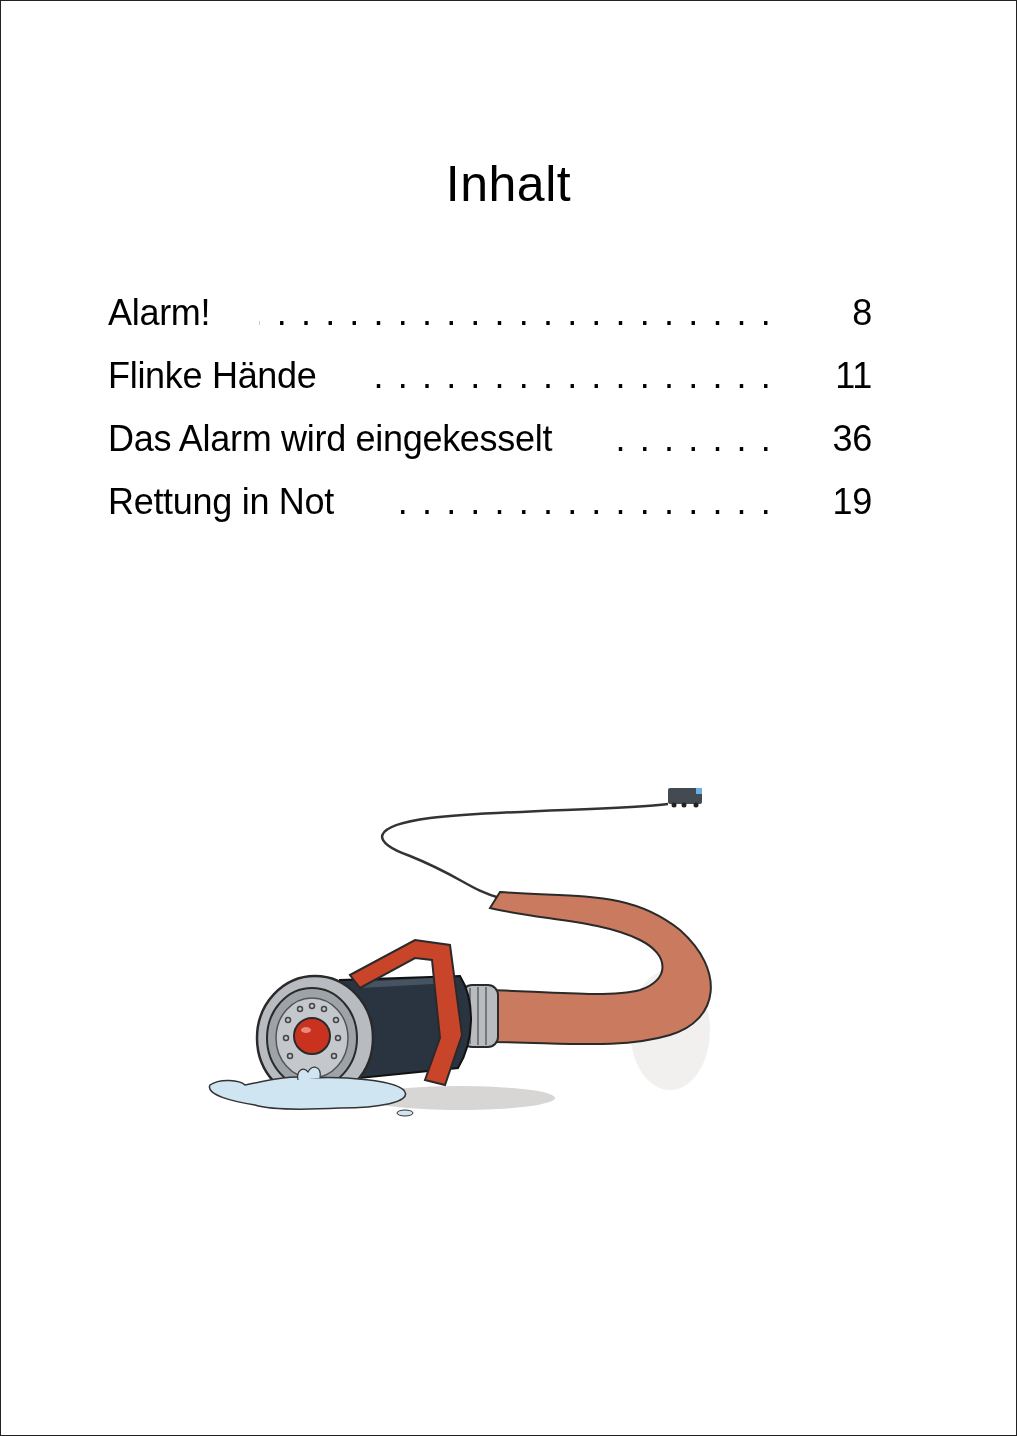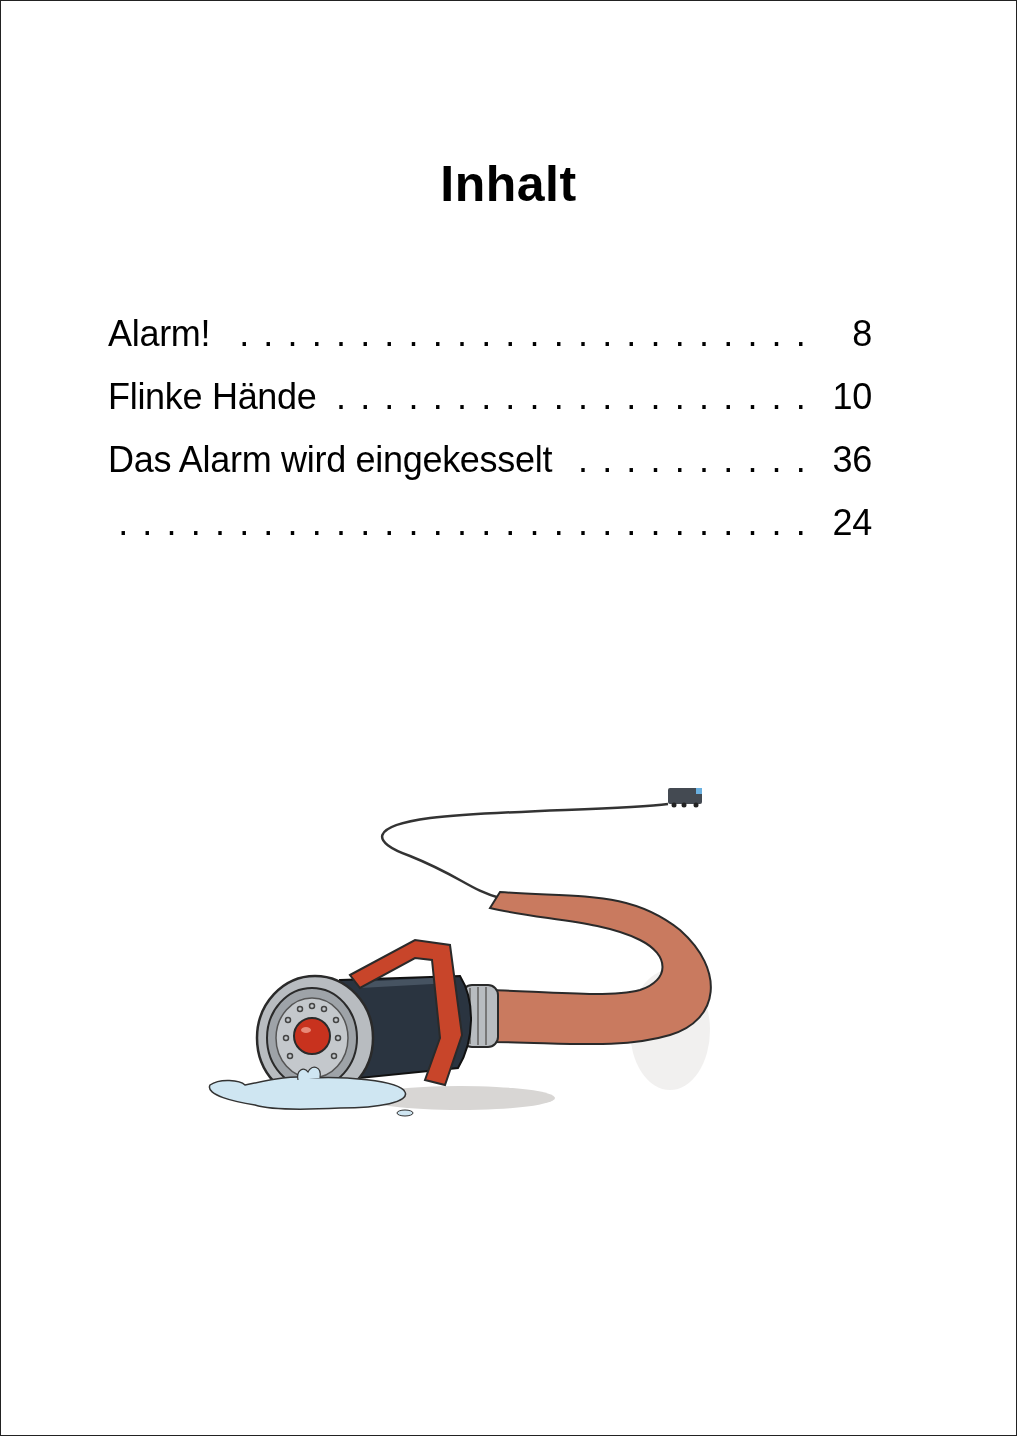--- a/index.html
+++ b/index.html
@@ -1,20 +1,20 @@
 <!DOCTYPE html>
 <html><head>
 <meta charset="utf-8">
 <style>
   html, body { margin:0; padding:0; background:#ffffff; }
   body { width:1017px; height:1436px; position:relative; overflow:hidden; font-family:"Liberation Sans", sans-serif; color:#000; }
   .page-border { position:absolute; left:0; top:0; width:1015px; height:1434px; border:1px solid #222; }
-  .title { position:absolute; left:0; width:1017px; top:155px; text-align:center; font-size:50px; font-weight:bold; letter-spacing:0.5px; }
+  .title { position:absolute; left:0; width:1017px; top:155px; text-align:center; font-size:50px; font-weight:normal; letter-spacing:0.5px; }
   .toc { position:absolute; left:108px; top:292px; width:764px; }
-  .toc-row { display:flex; align-items:flex-end; height:63px; font-size:36px; letter-spacing:-0.3px; }
+  .toc-row { display:flex; align-items:flex-start; height:63px; font-size:36px; letter-spacing:-0.3px;gap:35px; }
   .toc-label { white-space:nowrap; padding-right:14px; }
   .toc-dots { flex:1; overflow:hidden; white-space:nowrap; letter-spacing:14.2px; text-align:right; direction:rtl; padding-right:10px; }
   .toc-page { min-width:42px; text-align:right; }
   .illus { position:absolute; left:200px; top:780px; width:540px; height:340px; }
 </style>
 </head>
 <body>
 
 <div class="page-border"></div>
 
@@ -22,30 +22,31 @@
 
 <div class="toc">
   <div class="toc-row">
     <span class="toc-label">Alarm!</span>
     <span class="toc-dots">...................................</span>
     <span class="toc-page">8</span>
   </div>
   <div class="toc-row">
     <span class="toc-label">Flinke Hände</span>
     <span class="toc-dots">...................................</span>
-    <span class="toc-page">10</span>
+    <span class="toc-page">11</span>
   </div>
   <div class="toc-row">
     <span class="toc-label">Das Alarm wird eingekesselt</span>
     <span class="toc-dots">...................................</span>
     <span class="toc-page">36</span>
   </div>
   <div class="toc-row">
+    <span class="toc-label">Rettung in Not</span>
     <span class="toc-dots">...................................</span>
-    <span class="toc-page">24</span>
+    <span class="toc-page">19</span>
   </div>
 </div>
 
 <svg class="illus" viewBox="0 0 540 340" xmlns="http://www.w3.org/2000/svg">
 
   <ellipse cx="260" cy="318" rx="95" ry="12" fill="#d8d6d4"></ellipse>
   <ellipse cx="470" cy="250" rx="40" ry="60" fill="#e8e6e4" opacity="0.6"></ellipse>
 
   <path d="M468 24 C 420 30, 300 30, 230 38 C 170 46, 170 62, 210 76 C 260 96, 270 110, 300 118" fill="none" stroke="#333" stroke-width="2.5"></path>
 

